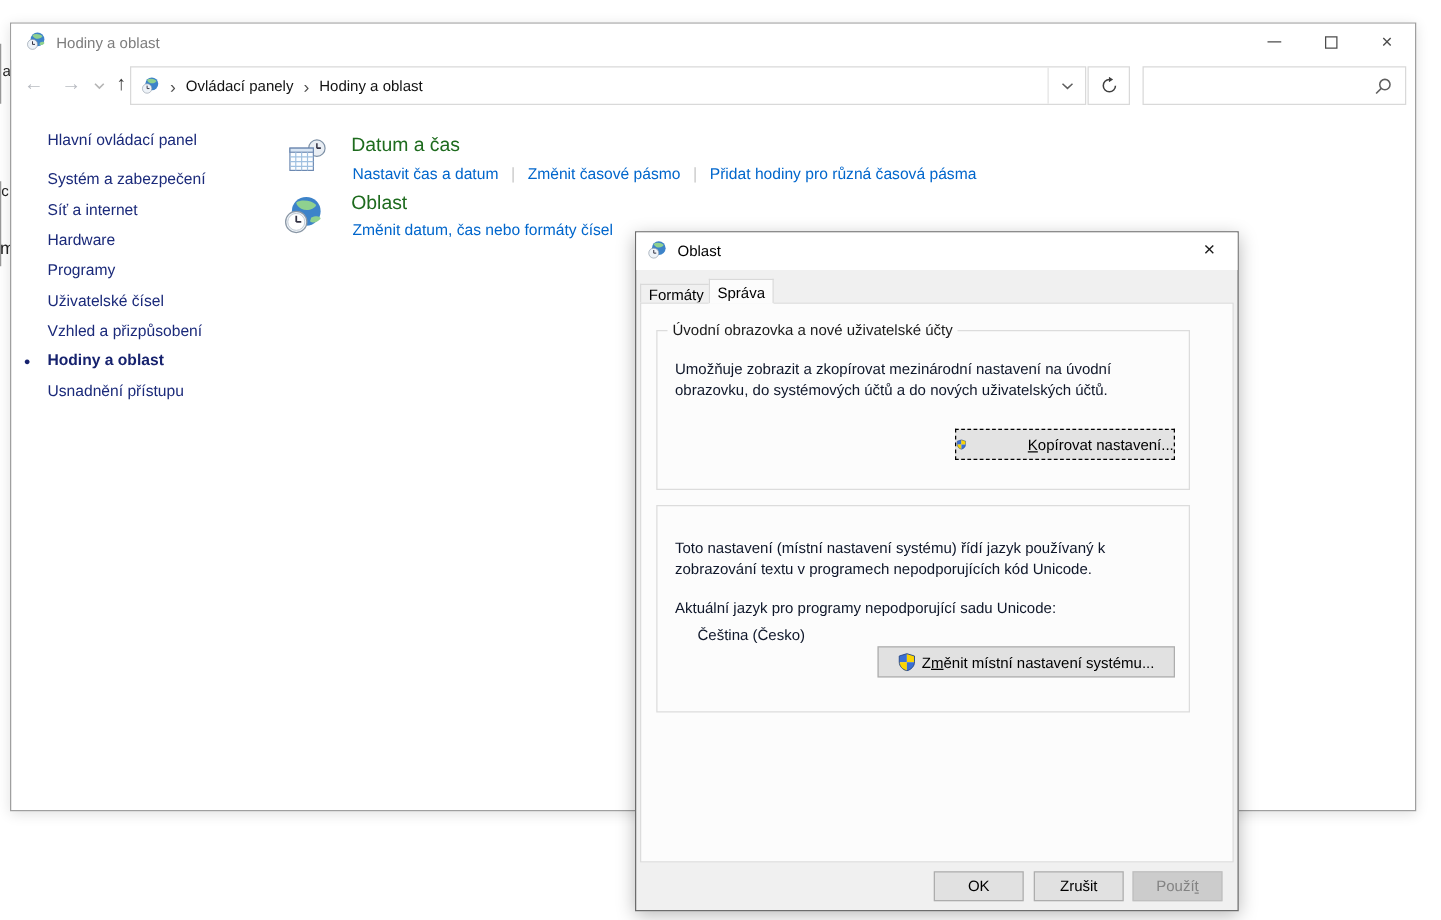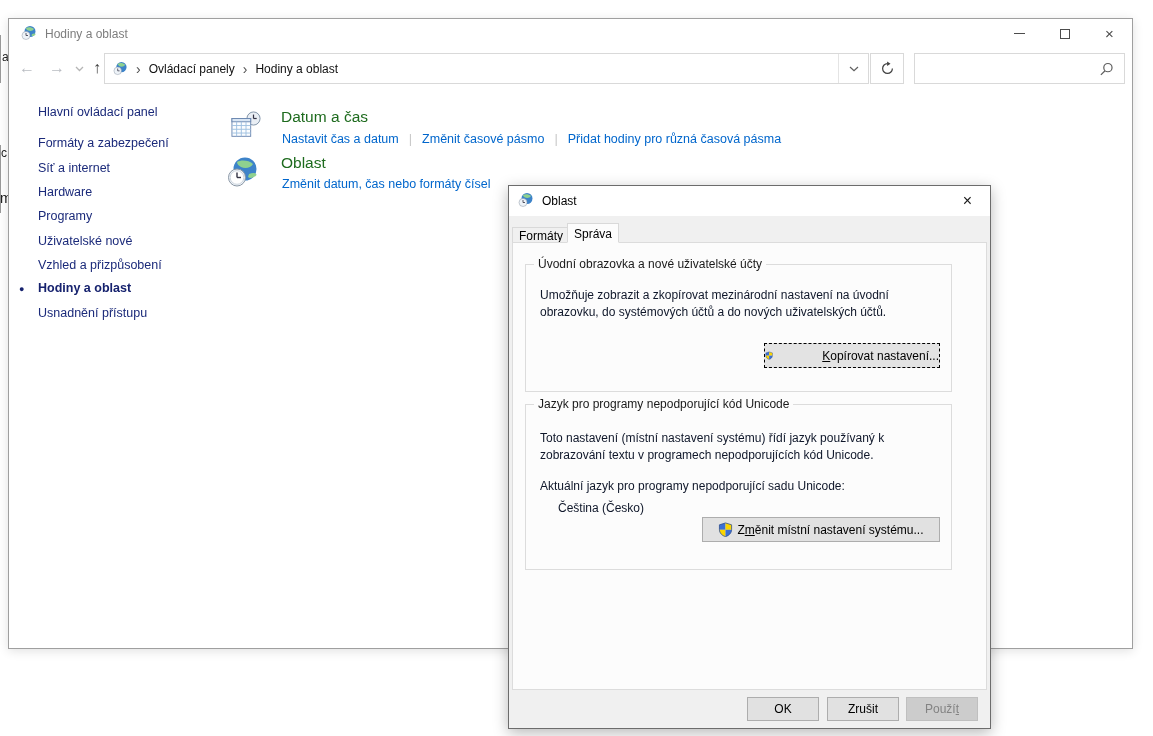--- a/index.html
+++ b/index.html
@@ -177,25 +177,25 @@
 
   <div class="search-box">
     <input class="search-input" placeholder="" style="">
     <svg class="search-icon" width="15" height="15" viewBox="0 0 16 16">
       <circle cx="9.5" cy="6" r="4.4" fill="none" stroke="#5f5f5f" stroke-width="1.3"></circle>
       <line x1="6.4" y1="9.3" x2="2" y2="13.7" stroke="#5f5f5f" stroke-width="1.3"></line>
     </svg>
   </div>
 
   <span class="side-item" style="top:86px;">Hlavní ovládací panel</span>
-  <span class="side-item" style="top:117px;">Formáty a zabezpečení</span>
+  <span class="side-item" style="top:117px;">Systém a zabezpečení</span>
   <span class="side-item" style="top:142px;">Síť a internet</span>
   <span class="side-item" style="top:166px;">Hardware</span>
   <span class="side-item" style="top:190px;">Programy</span>
-  <span class="side-item" style="top:215px;">Uživatelské nové</span>
+  <span class="side-item" style="top:215px;">Uživatelské čísel</span>
   <span class="side-item" style="top:239px;">Vzhled a přizpůsobení</span>
   <span class="side-bullet" style="top:265px;">●</span>
   <span class="side-item active" style="top:262px;">Hodiny a oblast</span>
   <span class="side-item" style="top:287px;">Usnadnění přístupu</span>
 
   <svg class="section-icon" style="left:222px; top:92px;" width="30" height="30" viewBox="0 0 32 32">
     <circle cx="24" cy="8" r="7" fill="#e9eef4" stroke="#7d90a5"></circle>
     <line x1="24" y1="8" x2="24" y2="3.8" stroke="#334" stroke-width="1.3"></line>
     <line x1="24" y1="8" x2="27.4" y2="8" stroke="#334" stroke-width="1.3"></line>
     <rect x="1" y="8" width="20" height="19" fill="#fbfdff" stroke="#6b87b0"></rect>
@@ -270,21 +270,20 @@
             <rect x="0" y="8.3" width="8" height="8" fill="#fbd500"></rect>
               <rect x="8" y="8.3" width="8" height="8" fill="#3b6fd4"></rect>
           </g>
           <path d="M8 1 L14.5 3 V8 C14.5 12 11.5 14.6 8 15.6 C4.5 14.6 1.5 12 1.5 8 V3 Z" fill="none" stroke="#2a4a8a" stroke-width="0.8"></path>
         </svg>
         <span><span class="u">K</span><span>opírovat nastavení...</span></span>
       </div>
     </div>
 
     <div class="groupbox" style="left:12px; top:161px; width:427px; height:166px;">
-      <span class="groupbox-legend">Jazyk pro programy nepodporující kód Unicode</span>
       <div class="group-text" style="left:14px; top:73px; width:410px;">Aktuální jazyk pro programy nepodporující sadu Unicode:</div>
       <div class="group-text" style="left:14px; top:25px; width:402px;">Toto nastavení (místní nastavení systému) řídí jazyk používaný k zobrazování textu v programech nepodporujících kód Unicode.</div>
       <div class="group-text" style="left:32px; top:95px; width:300px;">Čeština (Česko)</div>
       <div class="win-btn" style="left:176px; top:112px; width:238px; height:25px;">
         <svg class="shield" width="15" height="15" viewBox="0 0 16 16">
           <defs>
               <clipPath id="sh2">
                 <path d="M8 1 L14.5 3 V8 C14.5 12 11.5 14.6 8 15.6 C4.5 14.6 1.5 12 1.5 8 V3 Z"></path>
               </clipPath>
             </defs>

